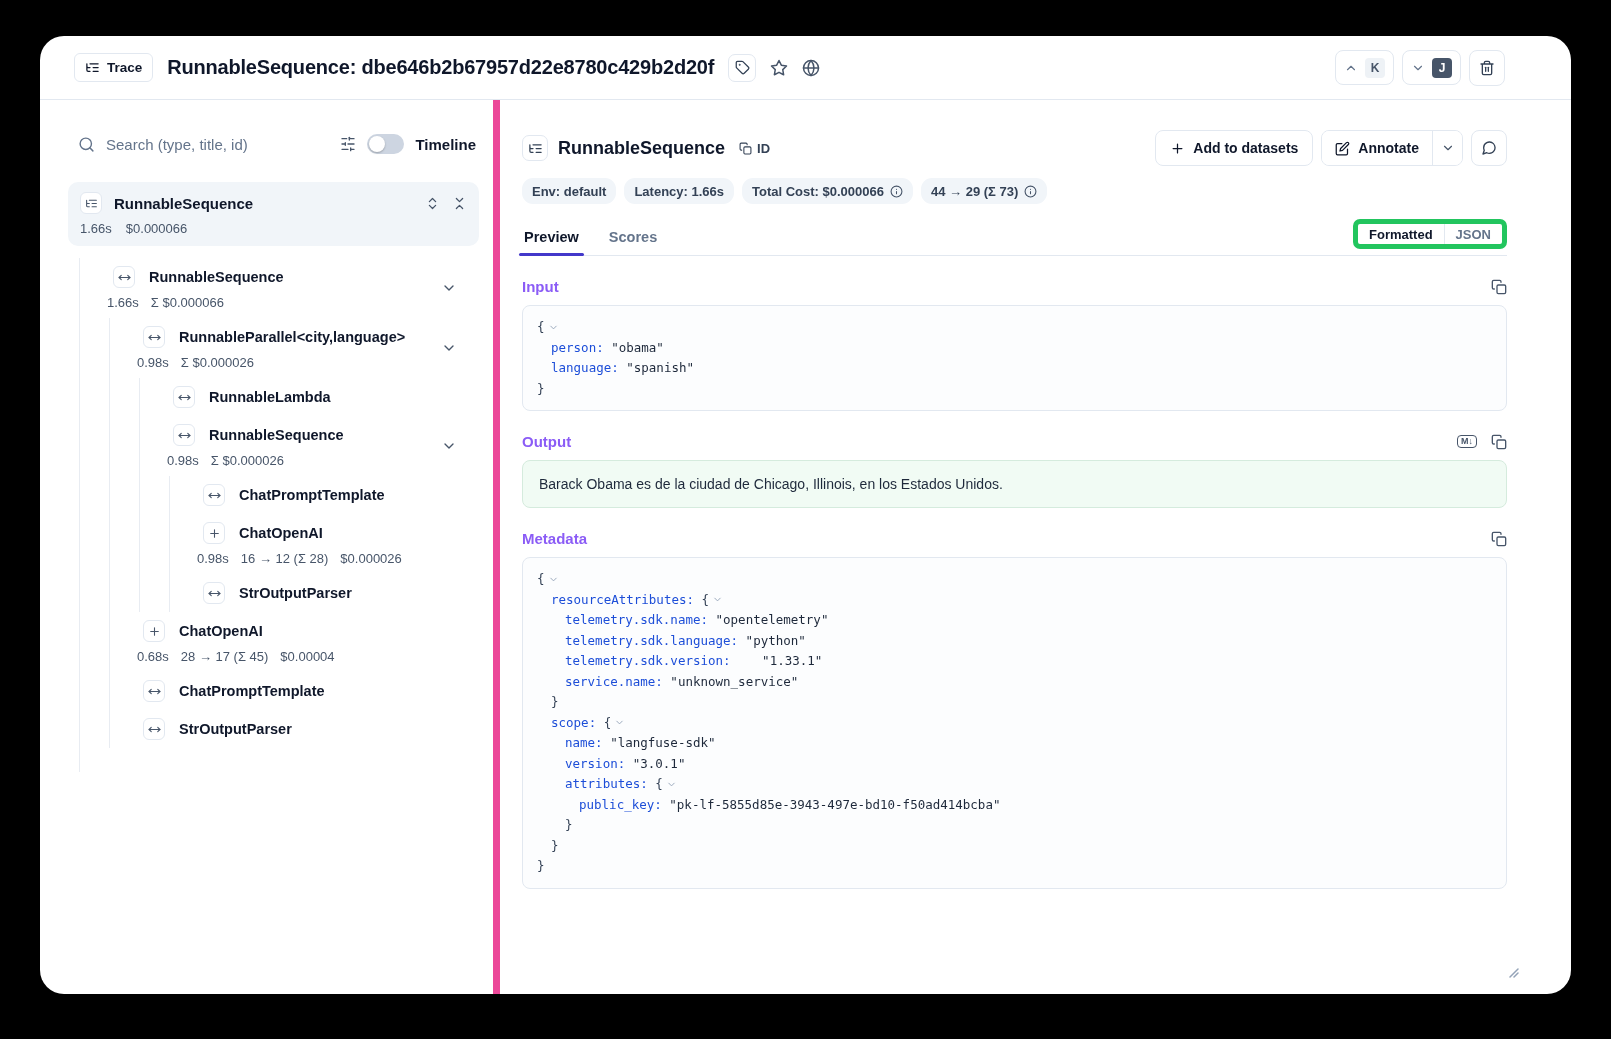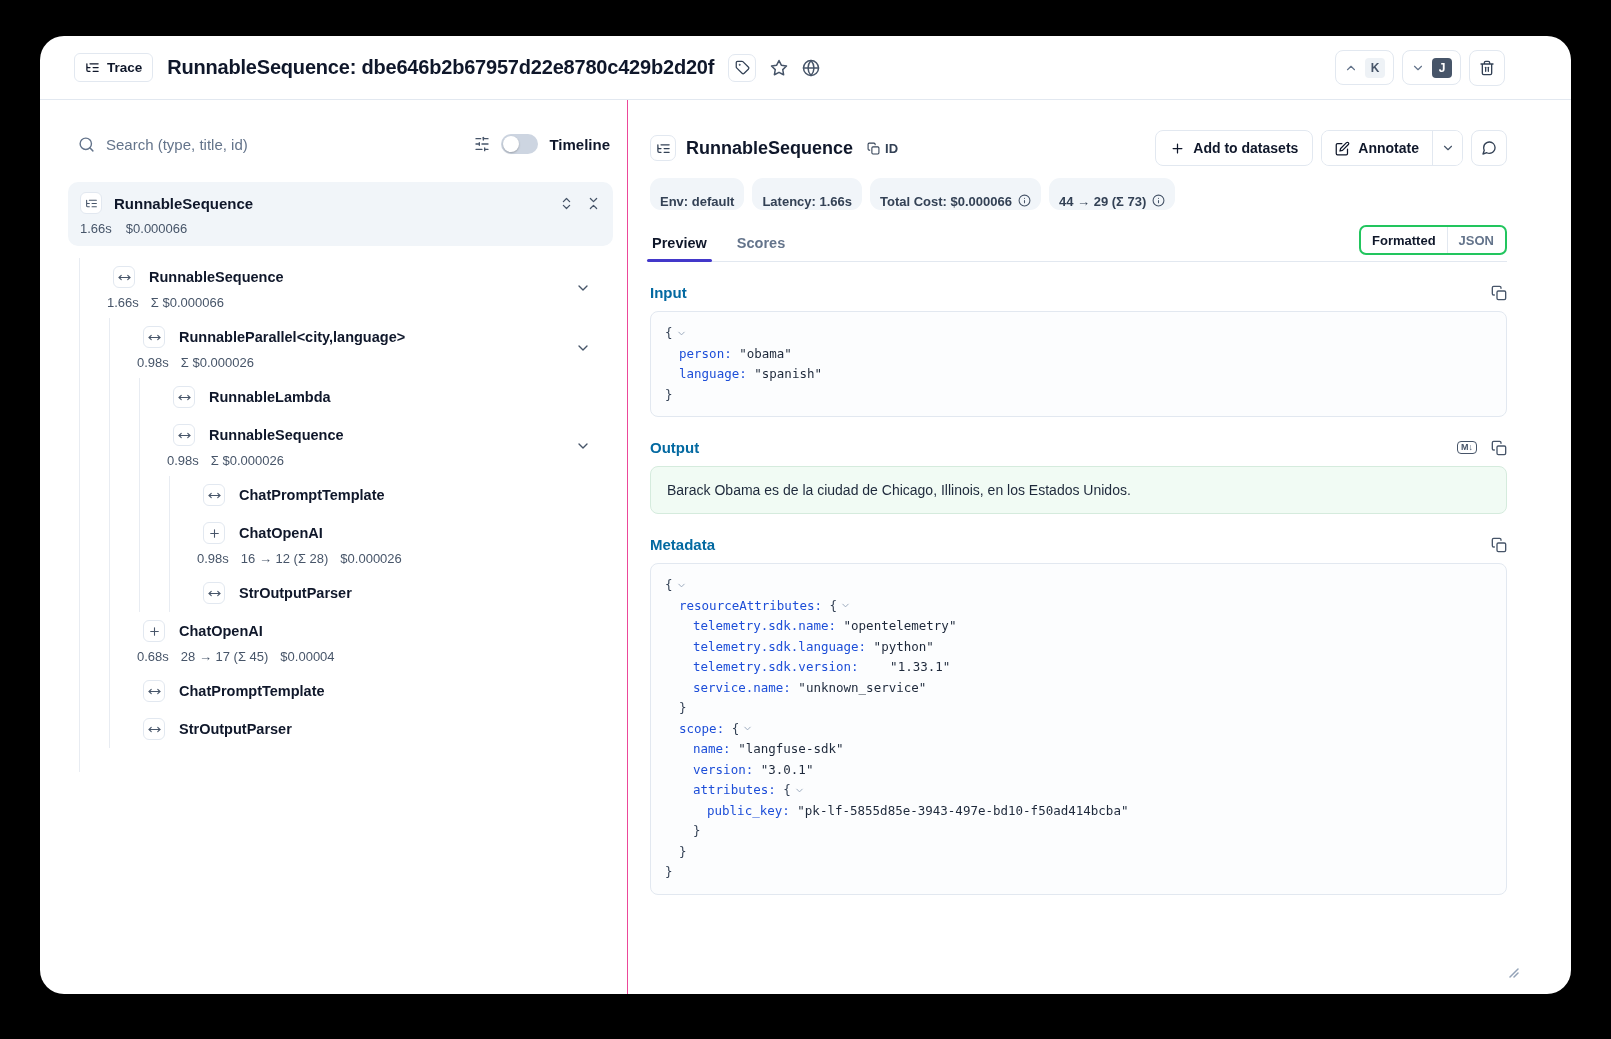--- a/index.html
+++ b/index.html
@@ -19,21 +19,21 @@
   .plain-ic { color:#475569; display:flex; align-items:center; cursor:pointer; }
   .hdr-right { margin-left:auto; display:flex; align-items:center; gap:8px; }
   .kbd-btn { height:35px; border:1px solid #e2e8f0; border-radius:8px; background:#fff; display:flex; align-items:center; gap:7px; padding:0 8px; color:#64748b; cursor:pointer; }
   .kbd { width:20px; height:20px; border-radius:4px; background:#eef2f6; color:#475569; font-size:12px; font-weight:700; display:flex; align-items:center; justify-content:center; }
   .kbd.dark { background:#475569; color:#fff; }
 
   
   .app-body { flex:1; display:flex; min-height:0; }
 
   
-  .sidebar { width:588px; flex:0 0 auto; border-right:1px solid #ec4899; padding-top:24px; overflow:hidden; }
+  .sidebar { width:460px; flex:0 0 auto; border-right:7px solid #ec4899; padding-top:24px; overflow:hidden; }
   .search-row { display:flex; align-items:center; gap:11px; height:40px; padding:0 17px 0 38px; margin-bottom:18px; }
   .search-input { flex:1; border:none; outline:none; font-size:15px; color:#0f172a; font-family:"Liberation Sans",sans-serif; min-width:0; }
   .search-input::placeholder { color:#64748b; }
   .toggle { width:37px; height:20px; border-radius:10px; background:#cdd5e1; position:relative; flex:0 0 auto; cursor:pointer; }
   .toggle::after { content:""; position:absolute; left:2px; top:2px; width:16px; height:16px; border-radius:50%; background:#fff; box-shadow:0 1px 2px rgba(0,0,0,.25); }
   .timeline-label { font-size:15px; font-weight:600; color:#0f172a; }
 
   .root-card { margin:0 14px 12px 28px; background:#f1f5f9; border-radius:10px; padding:10px 12px; }
   .root-row { display:flex; align-items:center; gap:12px; }
   .node-icon { width:22px; height:22px; border:1px solid #e2e8f0; border-radius:6px; background:#fff; color:#475569; display:flex; align-items:center; justify-content:center; flex:0 0 auto; }
@@ -57,37 +57,37 @@
   .obs-title { font-size:18px; font-weight:700; color:#0f172a; }
   .id-chip { display:flex; align-items:center; gap:5px; color:#334155; font-size:13px; font-weight:600; margin-left:4px; cursor:pointer; }
   .main-actions { margin-left:auto; display:flex; align-items:center; gap:8px; }
   .btn { height:36px; border:1px solid #e2e8f0; border-radius:8px; background:#fff; display:flex; align-items:center; gap:8px; padding:0 14px; font-size:14px; font-weight:600; color:#0f172a; font-family:"Liberation Sans",sans-serif; cursor:pointer; }
   .btn-group { display:flex; height:36px; border:1px solid #e2e8f0; border-radius:8px; overflow:hidden; background:#fff; }
   .seg-main { border:none; background:#fff; display:flex; align-items:center; gap:8px; padding:0 13px; font-size:14px; font-weight:600; color:#0f172a; font-family:"Liberation Sans",sans-serif; cursor:pointer; }
   .seg-chev { border:none; border-left:1px solid #e2e8f0; background:#fff; width:30px; display:flex; align-items:center; justify-content:center; color:#475569; cursor:pointer; }
 
   .timestamp { margin-top:15px; font-size:14px; font-weight:600; color:#1e293b; }
   .badges-row { margin-top:12px; display:flex; gap:8px; }
-  .badge { height:26px; background:#f1f5f9; border-radius:11px; padding:16px 10px; display:flex; gap:6px; font-size:13px; font-weight:600; color:#334155; }
+  .badge { height:26px; background:#f1f5f9; border-radius:11px; padding:0 10px; display:flex; align-items:center; gap:6px; font-size:13px; font-weight:600; color:#334155; }
   .info-ic { display:flex; color:#475569; cursor:pointer; }
 
   .tabs-row { margin-top:15px; display:flex; align-items:flex-end; border-bottom:1px solid #e2e8f0; }
   .tabs { display:flex; gap:26px; }
   .tab { position:relative; padding:6px 2px 10px; font-size:14.5px; font-weight:600; color:#64748b; cursor:pointer; }
   .tab.active { color:#0f172a; }
   .tab.active::after { content:""; position:absolute; left:-3px; right:-3px; bottom:-1px; height:3px; border-radius:2px; background:var(--accent,#4338ca); }
-  .fmt-toggle { margin-left:auto; margin-bottom:6px; display:flex; height:30px; border:2px solid #22c55e; border-radius:7px; overflow:hidden; background:#fff; }
+  .fmt-toggle { margin-left:auto; margin-bottom:6px; display:flex; height:30px; border:5px solid #22c55e; border-radius:7px; overflow:hidden; background:#fff; }
   .fmt-seg { display:flex; align-items:center; padding:0 11px; font-size:13px; font-weight:600; color:#64748b; cursor:pointer; }
   .fmt-seg.active { color:#0f172a; }
   .fmt-seg + .fmt-seg { border-left:1px solid #e2e8f0; }
 
   .sections { flex:1; overflow:hidden; padding-bottom:26px; }
   .sec-head { display:flex; align-items:center; margin-top:22px; margin-bottom:10px; }
   .sec-head.first { margin-top:22px; }
-  .sec-title { font-size:15px; font-weight:700; color:#0369a1; }
+  .sec-title { font-size:15px; font-weight:700; color:#8b5cf6; }
   .sec-icons { margin-left:auto; display:flex; align-items:center; gap:14px; color:#475569; }
   .sec-icons > span { cursor:pointer; display:flex; align-items:center; }
   .md-icon { border:1.5px solid #475569; border-radius:4px; font-size:9px; font-weight:700; padding:1px 3px; color:#475569; line-height:1.1; }
 
   .code-block { border:1px solid #e2e8f0; border-radius:8px; background:#fcfdfe; padding:11px 14px; font-family:"DejaVu Sans Mono",monospace; font-size:12.5px; line-height:20.5px; color:#334155; }
   .code-line { white-space:pre; display:flex; align-items:center; }
   .tok-k { color:#1d4ed8; }
   .tok-v { color:#1e293b; }
   .tok-p { color:#334155; }
   .code-chev { color:#94a3b8; margin-left:3px; display:inline-flex; cursor:pointer; }

